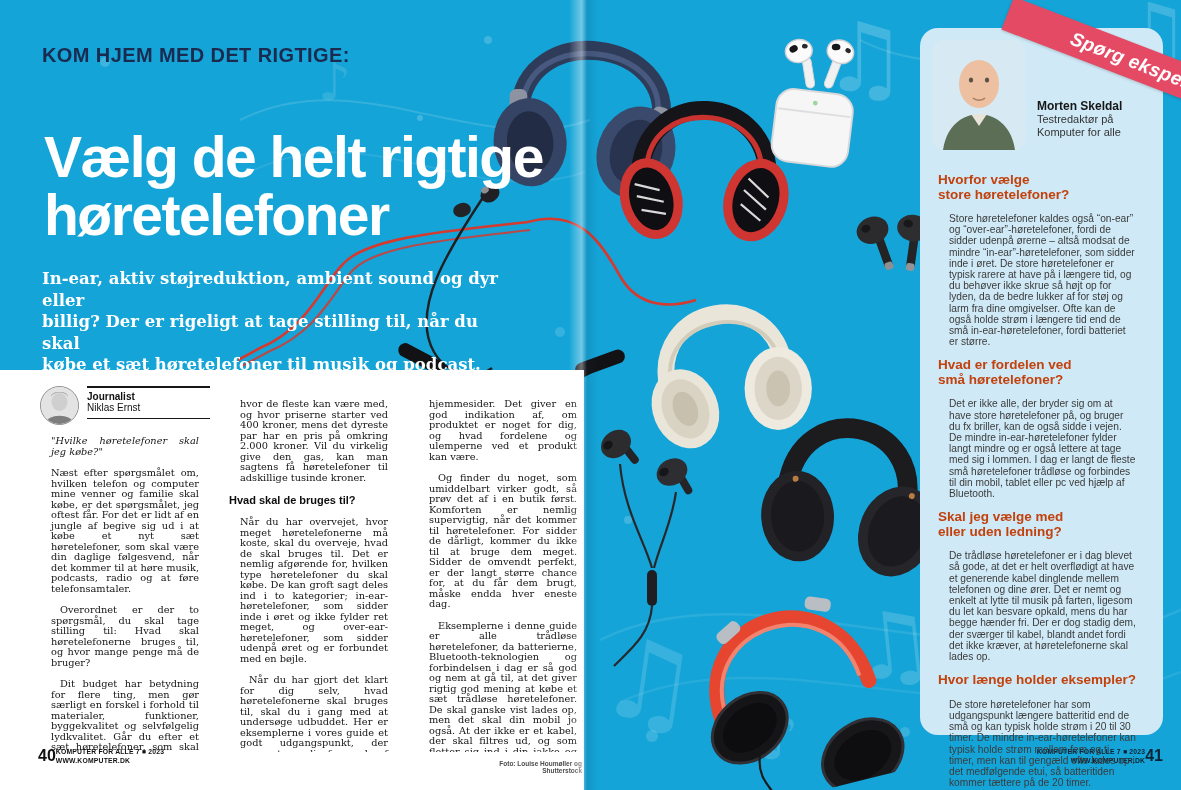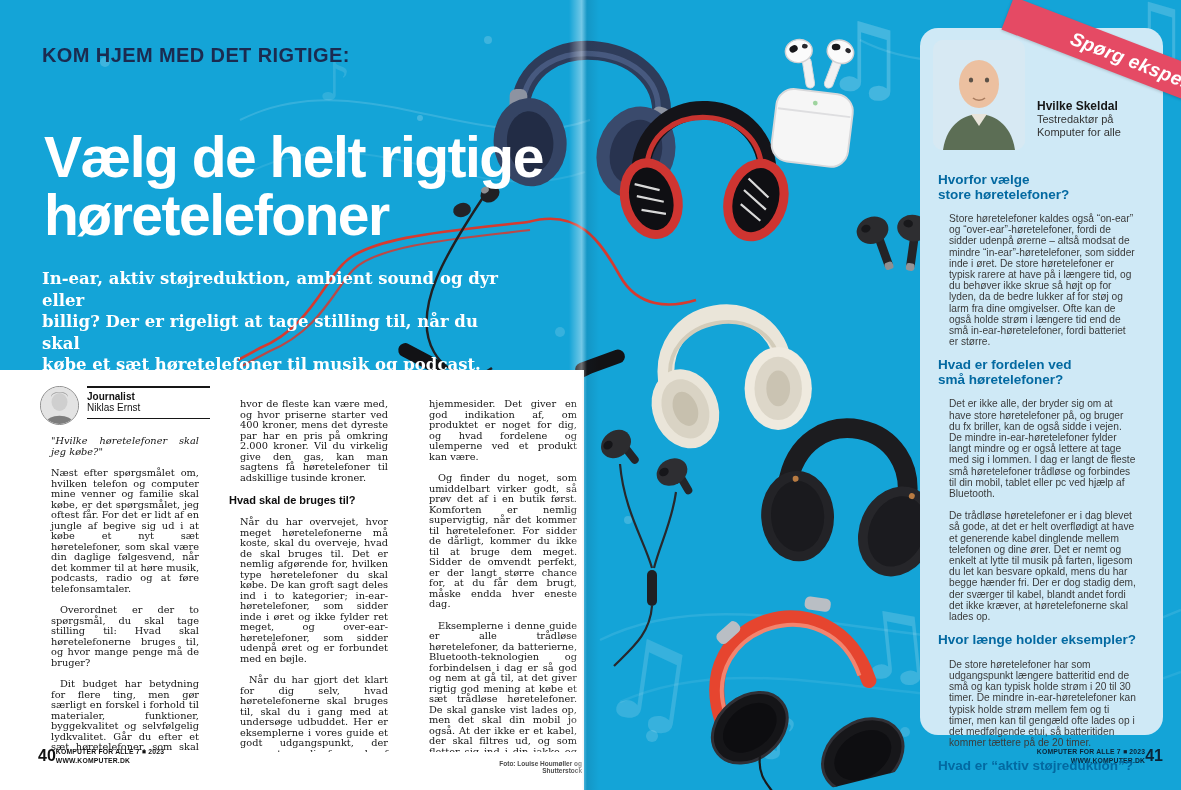--- a/index.html
+++ b/index.html
@@ -42,21 +42,21 @@
   
   .expert-box{position:absolute;left:920px;top:28px;width:243px;height:707px;background:#cfe9f6;border-radius:18px;z-index:8;}
   .expert-photo{position:absolute;left:13px;top:12px;width:92px;height:110px;border-radius:10px;overflow:hidden;background:#d7e9f3;}
   .expert-id{position:absolute;left:117px;top:72px;font-size:11px;line-height:13px;color:#333;}
   .expert-name{font-weight:bold;font-size:12px;color:#161616;}
   .expert-title{white-space:pre-line;}
   .ribbon{position:absolute;left:78px;top:20px;width:292px;height:35px;background:#e54a64;transform:rotate(21deg);
     display:flex;align-items:center;justify-content:center;box-shadow:0 1px 3px rgba(0,0,0,.18);}
   .ribbon span{color:#fff;font-weight:bold;font-style:italic;font-size:19px;letter-spacing:.4px;}
   .qa-wrap{position:absolute;left:18px;right:16px;top:134px;}
-  .qa h3{margin:11px 0 4px;font-size:13.5px;line-height:14.5px;color:#0369a1;white-space:pre-line;}
+  .qa h3{margin:11px 0 4px;font-size:13.5px;line-height:14.5px;color:#c2410c;white-space:pre-line;}
   .qa p{margin:11px;font-size:10.2px;line-height:11.2px;color:#3b3b3b;}
   
   .decor{position:absolute;left:0;top:0;z-index:1;pointer-events:none;}
   .note{position:absolute;z-index:1;color:rgba(255,255,255,.20);pointer-events:none;font-family:"DejaVu Sans",sans-serif;}
   .photo{position:absolute;z-index:2;}
 </style>
 </head>
 <body>
 
 <div id="spread">
@@ -287,36 +287,38 @@
         <ellipse cx="54" cy="40" rx="2.2" ry="2.6" fill="#5c5248"></ellipse>
         <path d="M40,58 C43,61 49,61 52,58" stroke="#a97c5f" stroke-width="1.6" fill="none"></path>
         <path d="M10,110 C14,82 34,74 46,74 C58,74 78,82 82,110 Z" fill="#5c6e55"></path>
         <path d="M38,74 L46,86 L54,74 Z" fill="#e8e4da"></path>
       </svg>
     </div>
     <div class="ribbon">
       <span>Spørg eksperten</span>
     </div>
     <div class="expert-id">
-      <div class="expert-name">Hvilke Skeldal</div>
+      <div class="expert-name">Morten Skeldal</div>
       <div class="expert-title">Testredaktør på
 Komputer for alle</div>
     </div>
     <div class="qa-wrap">
       <div class="qa">
         <h3>Hvorfor vælge
 store høretelefoner?</h3>
         <p>Store høretelefoner kaldes også “on-ear” og “over-ear”-høretelefoner, fordi de sidder udenpå ørerne – altså modsat de mindre “in-ear”-høretelefoner, som sidder inde i øret. De store høretelefoner er typisk rarere at have på i længere tid, og du behøver ikke skrue så højt op for lyden, da de bedre lukker af for støj og larm fra dine omgivelser. Ofte kan de også holde strøm i længere tid end de små in-ear-høretelefoner, fordi batteriet er større.</p>
       </div>
       <div class="qa">
         <h3>Hvad er fordelen ved
 små høretelefoner?</h3>
         <p>Det er ikke alle, der bryder sig om at have store høretelefoner på, og bruger du fx briller, kan de også sidde i vejen. De mindre in-ear-høretelefoner fylder langt mindre og er også lettere at tage med sig i lommen. I dag er langt de fleste små høretelefoner trådløse og forbindes til din mobil, tablet eller pc ved hjælp af Bluetooth.</p>
       </div>
       <div class="qa">
+        <h3>Skal jeg vælge med
+eller uden ledning?</h3>
         <p>De trådløse høretelefoner er i dag blevet så gode, at det er helt overflødigt at have et generende kabel dinglende mellem telefonen og dine ører. Det er nemt og enkelt at lytte til musik på farten, ligesom du let kan besvare opkald, mens du har begge hænder fri. Der er dog stadig dem, der sværger til kabel, blandt andet fordi det ikke kræver, at høretelefonerne skal lades op.</p>
       </div>
       <div class="qa">
         <h3>Hvor længe holder eksempler?</h3>
         <p>De store høretelefoner har som udgangspunkt længere batteritid end de små og kan typisk holde strøm i 20 til 30 timer. De mindre in-ear-høretelefoner kan typisk holde strøm mellem fem og ti timer, men kan til gengæld ofte lades op i det medfølgende etui, så batteritiden kommer tættere på de 20 timer.</p>
       </div>
       <div class="qa">
         <h3>Hvad er “aktiv støjreduktion”?</h3>
       </div>
     </div>

